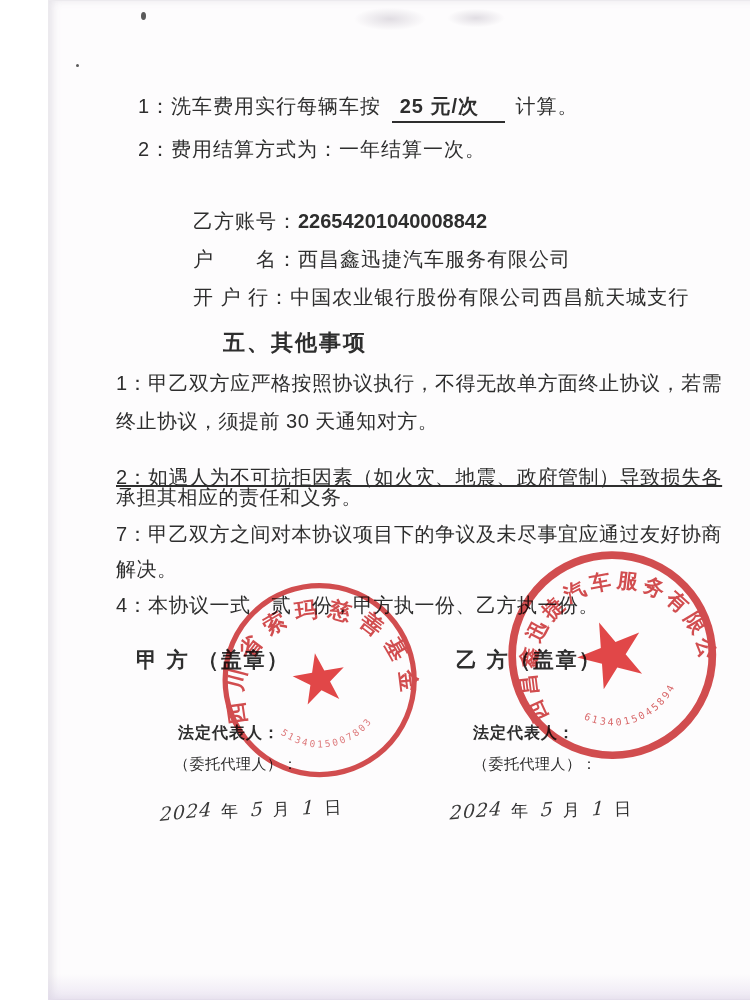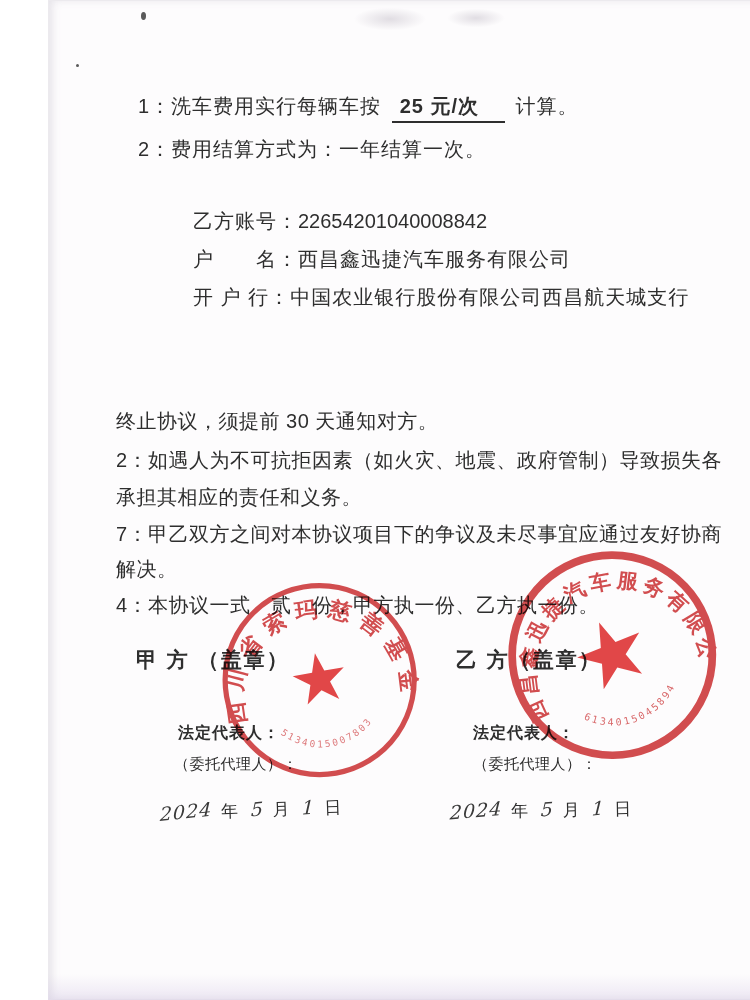--- a/index.html
+++ b/index.html
@@ -50,32 +50,34 @@
   <div class="bottom-tint"></div>
 
   <div class="line fee" style="top:93px;">
     <span>1：洗车费用实行每辆车按</span>
     <span class="underlined">25 元/次</span>
     <span>计算。</span>
   </div>
   <div class="line fee" style="top:136px;">2：费用结算方式为：一年结算一次。</div>
 
   <div class="line bankline" style="top:208px;">
-    <span>乙方账号：</span><span style="font-weight:normal; letter-spacing:0;">22654201040008842</span>
+    <span>乙方账号：</span><span style="font-weight:bold; letter-spacing:0;">22654201040008842</span>
   </div>
   <div class="line bankline" style="top:246px;">
     <span>户　　名：</span><span>西昌鑫迅捷汽车服务有限公司</span>
   </div>
   <div class="line bankline" style="top:284px;">
     <span>开 户 行：</span><span>中国农业银行股份有限公司西昌航天城支行</span>
   </div>
 
+  <div class="line heading" style="top:328px;">五、其他事项</div>
 
+  <div class="line clause" style="top:370px;">1：甲乙双方应严格按照协议执行，不得无故单方面终止协议，若需</div>
   <div class="line clause" style="top:408px;">终止协议，须提前 30 天通知对方。</div>
-  <div class="line clause" style="top:447px;">2：如遇人为不可抗拒因素（如火灾、地震、政府管制）导致损失各</div>
+  <div class="line clause" style="top:464px;text-decoration:underline;">2：如遇人为不可抗拒因素（如火灾、地震、政府管制）导致损失各</div>
   <div class="line clause" style="top:484px;">承担其相应的责任和义务。</div>
   <div class="line clause" style="top:521px;">7：甲乙双方之间对本协议项目下的争议及未尽事宜应通过友好协商</div>
   <div class="line clause" style="top:556px;">解决。</div>
   <div class="line clause" style="top:592px;">4：本协议一式　贰　份，甲方执一份、乙方执一份。</div>
 
   <div class="line sig-label" style="top:646px; left:88px;">甲 方 （盖章）</div>
   <div class="line sig-label" style="top:646px; left:408px;">乙 方（盖章）</div>
 
   <div class="line rep-label" style="top:723px; left:130px;">法定代表人：</div>
   <div class="line rep-label" style="top:723px; left:425px;">法定代表人：</div>

